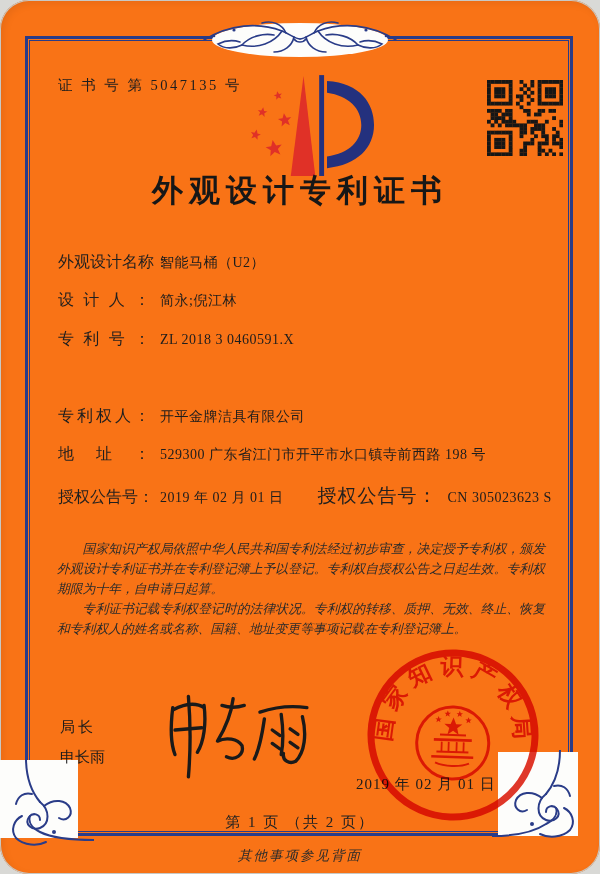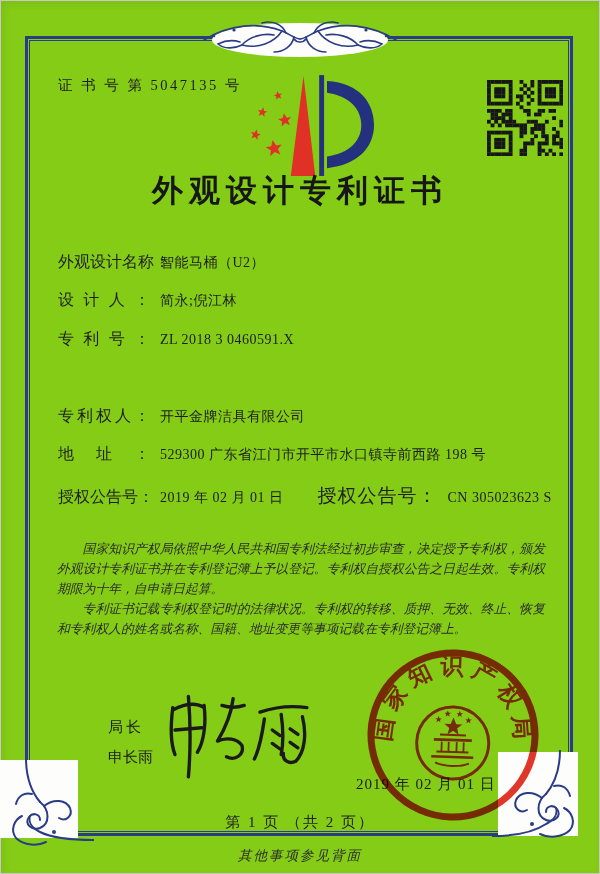--- a/index.html
+++ b/index.html
@@ -5,23 +5,24 @@
   html,body{margin:0;padding:0;}
   body{
     background:#d9d9d6;
     font-family:"Liberation Serif","DejaVu Serif",serif;
     color:#222;
   }
   .sheet{
     position:relative;
     width:600px;height:874px;
     margin:0 auto;
-    background:#84cc16;
+    background:#f97316;
     box-shadow:inset 0 0 0 1px #c8c8c4, inset 3px 3px 8px rgba(0,0,0,.08);
     overflow:hidden;
+    border-radius:29px;
   }
   
   .frame{
     position:absolute;left:25px;top:36px;width:548px;height:800px;
     border:3px solid #2a3c88;
     box-sizing:border-box;
   }
   .frame::after{
     content:"";position:absolute;inset:1px;
     border:1px solid #2a3c88;
@@ -53,21 +54,21 @@
   .flabel2{font-size:19px;margin-left:34px;color:#1f1f1f;letter-spacing:1px;}
 
   .paras{
     position:absolute;left:57px;top:539px;width:488px;
     font-size:12.8px;line-height:20px;
     text-align:justify;color:#2b2b2b;
     font-style:italic;
   }
   .paras p{margin:0;text-indent:2em;}
 
-  .sig-block{position:absolute;left:60px;top:712px;font-size:15px;line-height:30px;color:#1b1b1b;margin-left:48px;}
+  .sig-block{position:absolute;left:60px;top:712px;font-size:15px;line-height:30px;color:#1b1b1b;}
   .sig-block .sig-title{letter-spacing:3px;}
   .signature-svg{position:absolute;left:148px;top:692px;}
 
   .seal-date{
     position:absolute;left:356px;top:775px;
     font-size:15px;letter-spacing:1px;color:#1c1c1c;z-index:1;
   }
   .seal{
     position:absolute;left:363px;top:645px;z-index:2;
     mix-blend-mode:multiply;opacity:.93;

